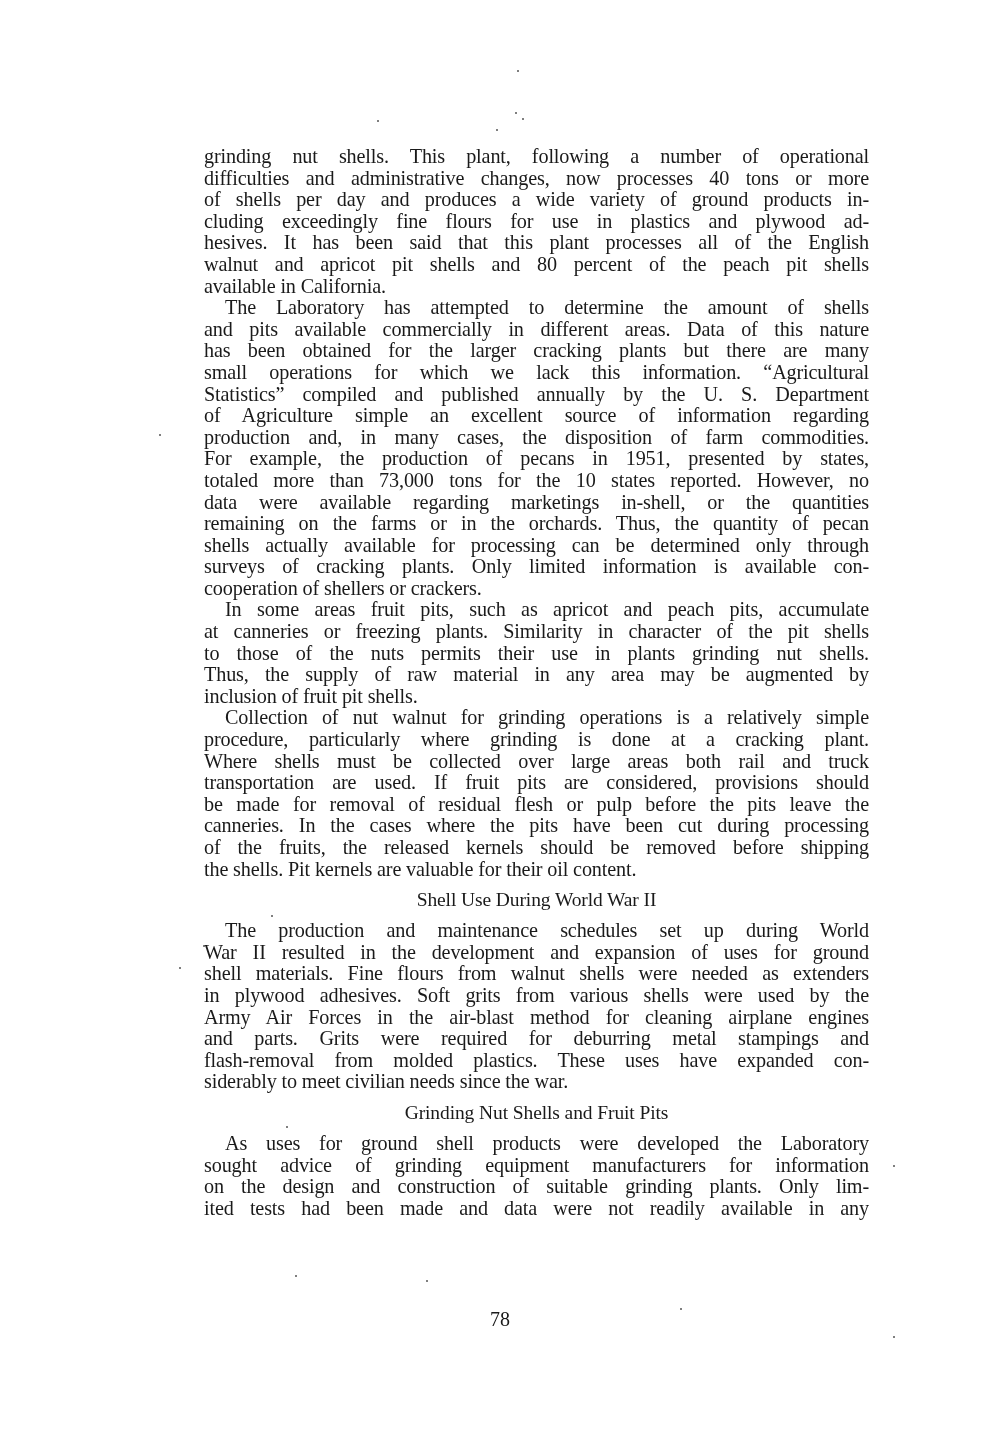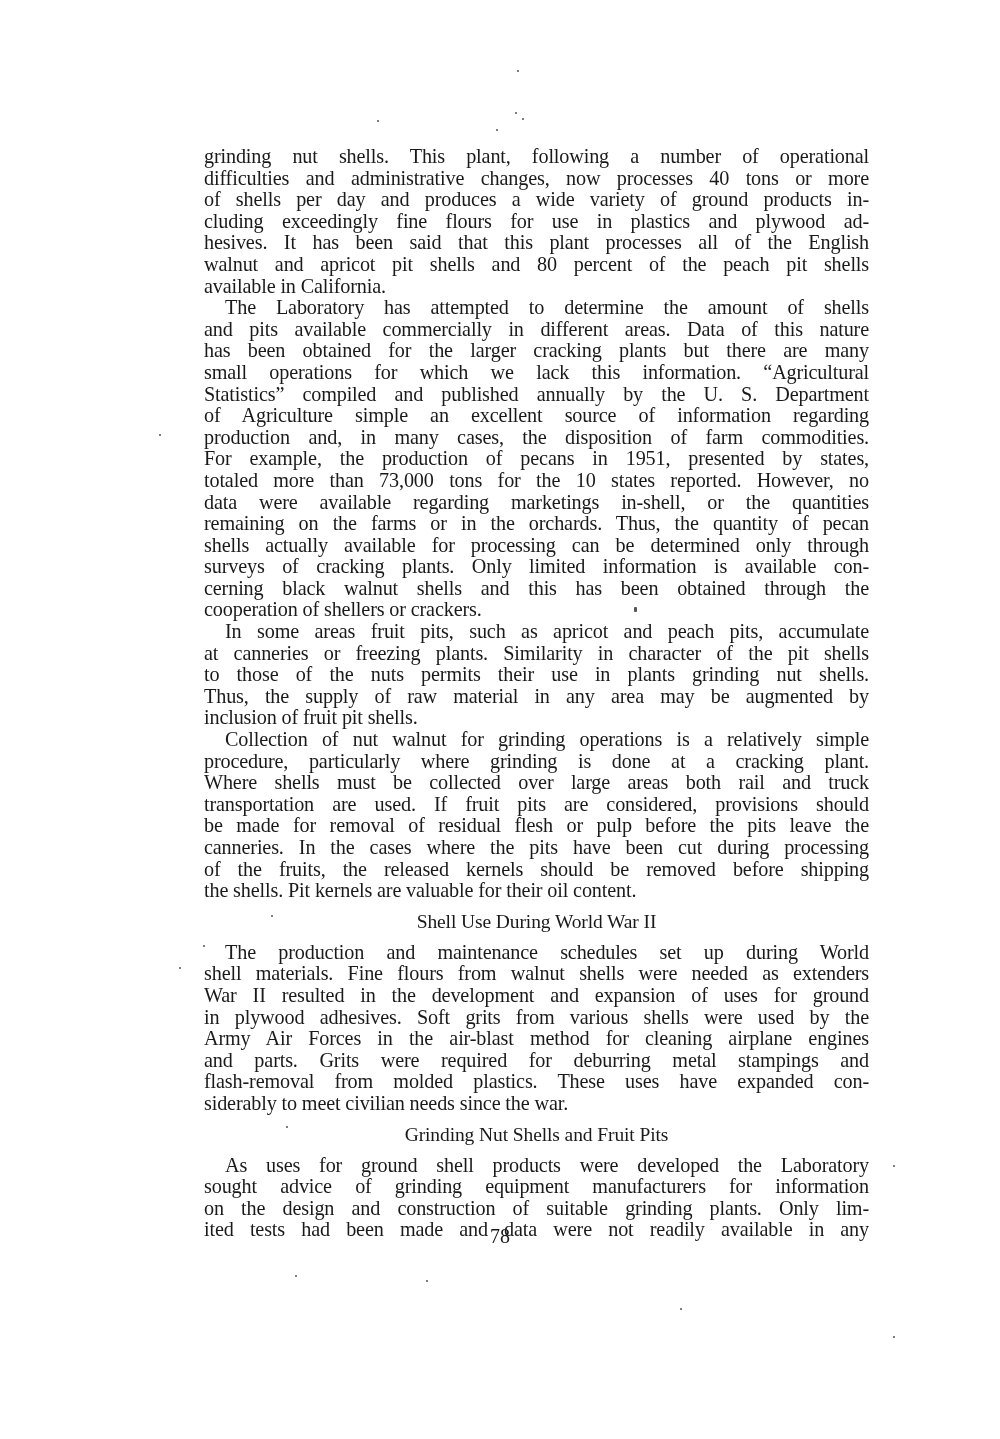--- a/index.html
+++ b/index.html
@@ -42,21 +42,21 @@
       font-size: 19.5px;
       line-height: 22px;
       margin: 9px 0 9px 0;
       letter-spacing: -0.1px;
     }
     .page-number {
       position: absolute;
       left: 0;
       width: 1000px;
       text-align: center;
-      top: 1225px;
+      top: 1308px;
       font-size: 20px;
       font-family: "Liberation Serif", "DejaVu Serif", serif;
     }
     .speck {
       position: absolute;
       width: 2px;
       height: 2px;
       background: #555;
       border-radius: 1px;
     }
@@ -83,21 +83,20 @@
       <div class="line">small operations for which we lack this information. “Agricultural</div>
       <div class="line">Statistics” compiled and published annually by the U. S. Department</div>
       <div class="line">of Agriculture simple an excellent source of information regarding</div>
       <div class="line">production and, in many cases, the disposition of farm commodities.</div>
       <div class="line">For example, the production of pecans in 1951, presented by states,</div>
       <div class="line">totaled more than 73,000 tons for the 10 states reported. However, no</div>
       <div class="line">data were available regarding marketings in-shell, or the quantities</div>
       <div class="line">remaining on the farms or in the orchards. Thus, the quantity of pecan</div>
       <div class="line">shells actually available for processing can be determined only through</div>
       <div class="line">surveys of cracking plants. Only limited information is available con-</div>
-      <div class="line">cerning black walnut shells and this has been obtained through the</div>
       <div class="line last">cooperation of shellers or crackers.</div>
     </div>
 
   <div>
       <div class="line indent">In some areas fruit pits, such as apricot and peach pits, accumulate</div>
       <div class="line">at canneries or freezing plants. Similarity in character of the pit shells</div>
       <div class="line">to those of the nuts permits their use in plants grinding nut shells.</div>
       <div class="line">Thus, the supply of raw material in any area may be augmented by</div>
       <div class="line last">inclusion of fruit pit shells.</div>
     </div>
@@ -109,22 +108,22 @@
       <div class="line">transportation are used. If fruit pits are considered, provisions should</div>
       <div class="line">be made for removal of residual flesh or pulp before the pits leave the</div>
       <div class="line">canneries. In the cases where the pits have been cut during processing</div>
       <div class="line">of the fruits, the released kernels should be removed before shipping</div>
       <div class="line last">the shells. Pit kernels are valuable for their oil content.</div>
     </div>
 
   <div class="heading">Shell Use During World War II</div>
   <div>
       <div class="line indent">The production and maintenance schedules set up during World</div>
+      <div class="line">War II resulted in the development and expansion of uses for ground</div>
       <div class="line">shell materials. Fine flours from walnut shells were needed as extenders</div>
-      <div class="line">War II resulted in the development and expansion of uses for ground</div>
       <div class="line">in plywood adhesives. Soft grits from various shells were used by the</div>
       <div class="line">Army Air Forces in the air-blast method for cleaning airplane engines</div>
       <div class="line">and parts. Grits were required for deburring metal stampings and</div>
       <div class="line">flash-removal from molded plastics. These uses have expanded con-</div>
       <div class="line last">siderably to meet civilian needs since the war.</div>
     </div>
 
   <div class="heading">Grinding Nut Shells and Fruit Pits</div>
   <div>
       <div class="line indent">As uses for ground shell products were developed the Laboratory</div>

